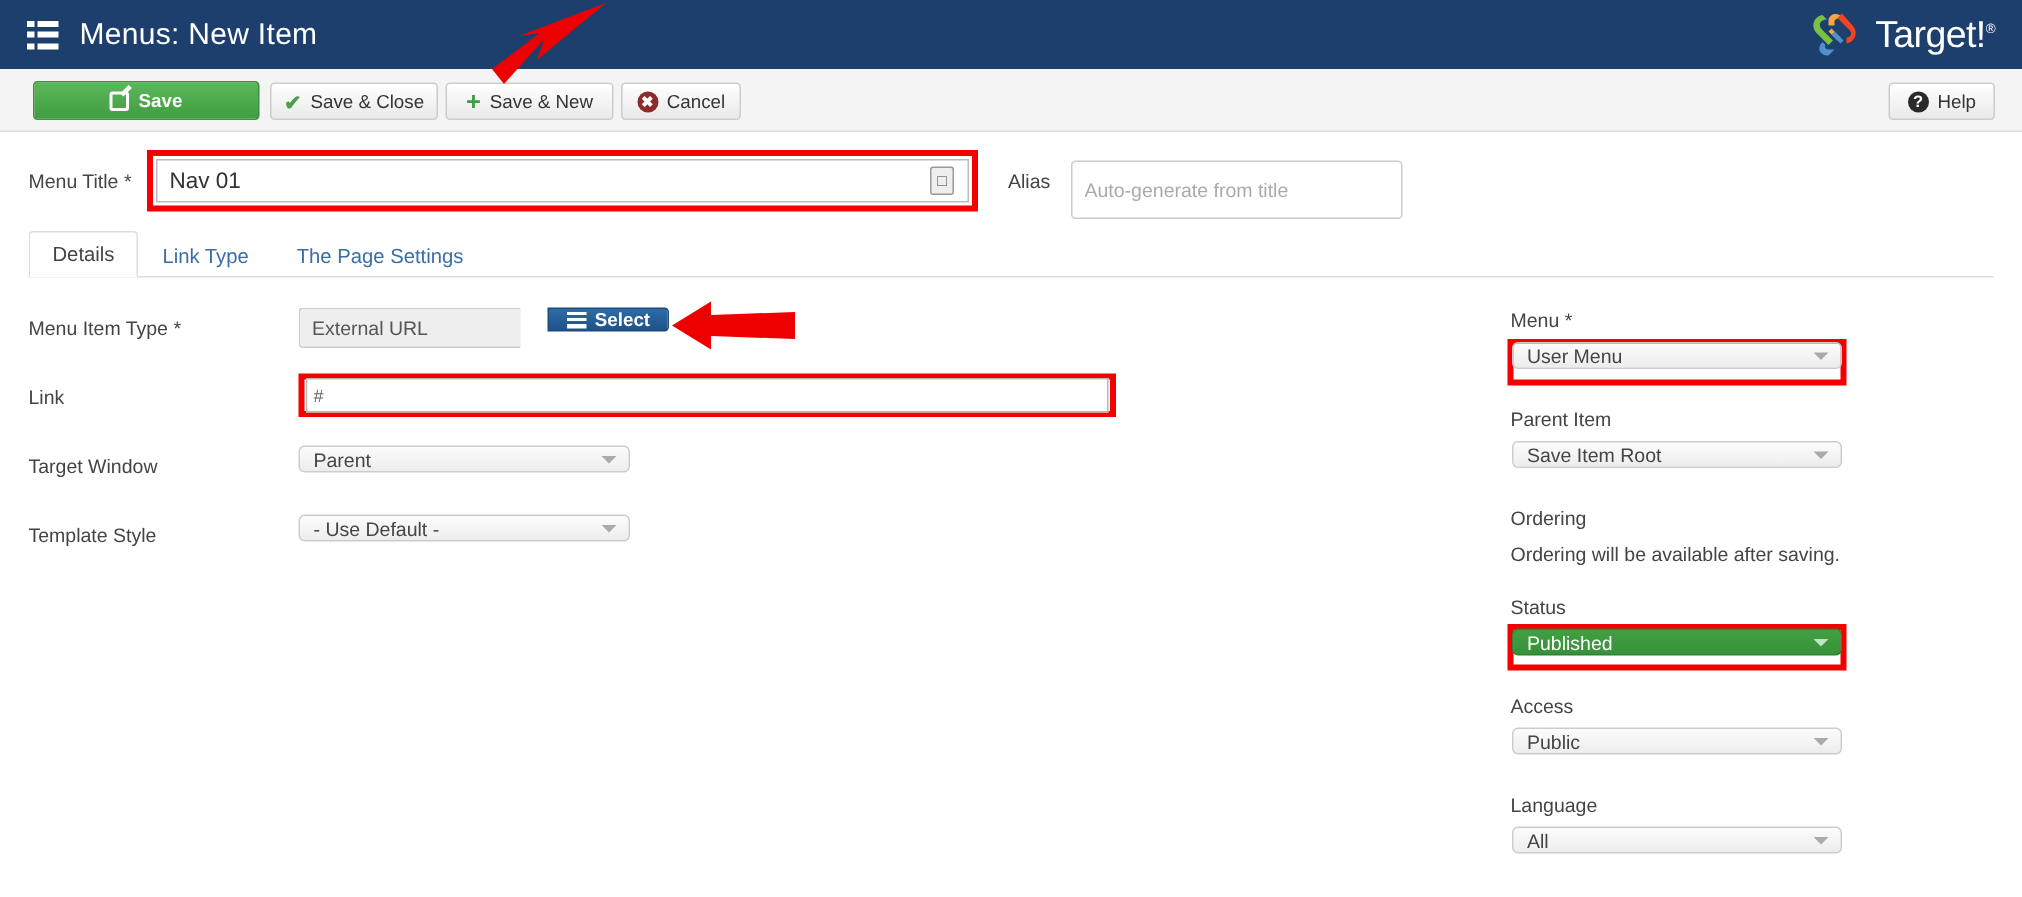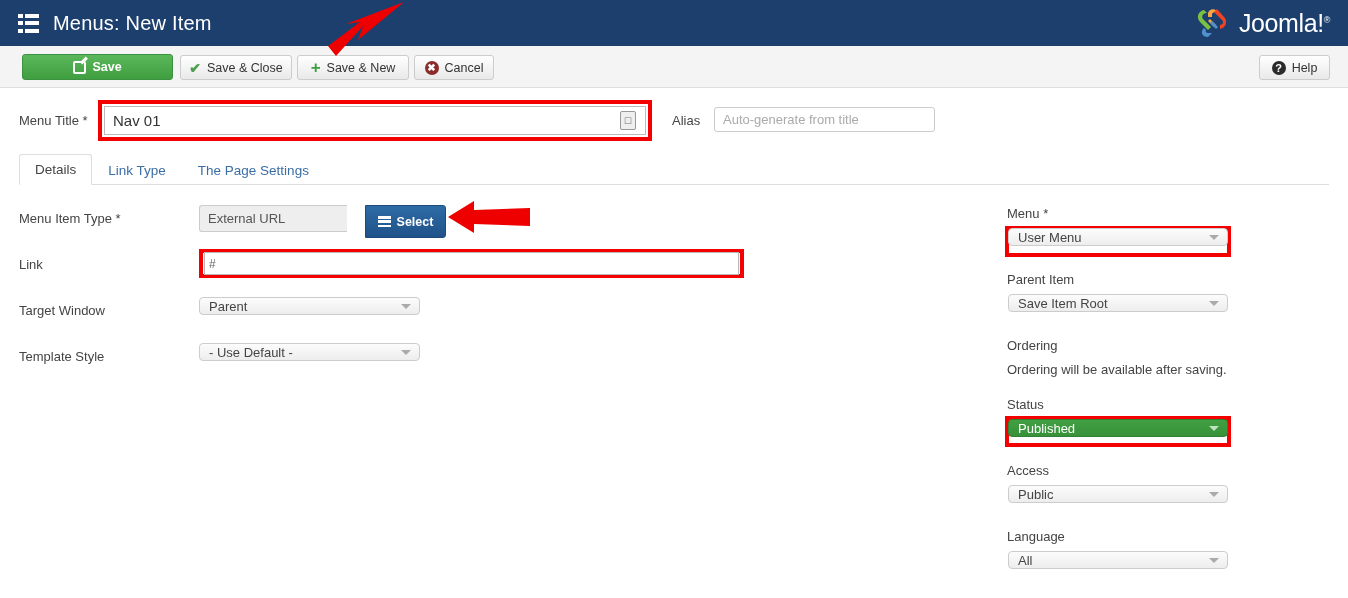--- a/index.html
+++ b/index.html
@@ -117,21 +117,21 @@
     background: #efefef;
     display: flex; align-items: center; justify-content: center;
     font-size: 9px; color: #777777;
   }
   .lbl-alias {
     position: absolute; left: 672px; top: 113px;
     font-size: 13px; color: #444444;
   }
   .input-alias {
     position: absolute; left: 714px; top: 107px;
-    width: 221px; height: 25px;
+    width: 221px; height: 39px;
     border: 1px solid #cccccc; border-radius: 3px;
     background: #ffffff;
     font-size: 13px; color: #333333;
     padding: 0 8px;
     font-family: "Liberation Sans", sans-serif;
   }
   .input-alias::placeholder { color: #aaaaaa; }
 
   
   .tabs {
@@ -172,21 +172,21 @@
     background: #eeeeee;
     border: 1px solid #cccccc;
     border-right: none;
     border-radius: 3px 0 0 3px;
     display: flex; align-items: center;
     padding-left: 8px;
     font-size: 13px; color: #555555;
   }
   .select-btn {
     position: absolute; left: 365px; top: 205px;
-    width: 81px; height: 33px;
+    width: 81px; height: 16px;
     background: linear-gradient(to bottom, #2e6ba5, #1f5289);
     border: 1px solid #1c4a7d;
     border-radius: 0 3px 3px 0;
     color: #ffffff; font-size: 12.5px; font-weight: bold;
     display: flex; align-items: center; justify-content: center;
     cursor: pointer;
   }
   .select-btn .lbl { margin-left: 6px; }
   .mini-grid {
     width: 13px; height: 11px;
@@ -294,21 +294,21 @@
   </div>
   <div class="joomla-logo">
     <svg width="34" height="30" viewBox="0 0 34 30">
       <path d="M10 5 C6 5 4 8 6 11 L14 19 L11 22 L3 14 C-1 10 1 3 7 2 Z" fill="#7ac143"></path>
       <path d="M20 3 C17 0 12 1 11 5 L11 9 L15 9 L15 6 C16 4 18 4 19 5 Z" fill="#f9a541"></path>
       <path d="M27 9 C31 13 29 20 23 21 L23 17 C26 17 27 14 25 12 L17 4 L20 1 Z" fill="#f44321"></path>
       <path d="M7 20 C3 24 5 29 11 29 L15 25 L11 25 C9 25 8 23 9 22 Z" fill="#5091cd"></path>
       <path d="M13 11 L19 17 L17 19 L11 13 Z" fill="#f9a541"></path>
       <path d="M19 21 L13 15 L15 13 L21 19 Z" fill="#5091cd"></path>
     </svg>
-    <span class="joomla-text"><span>Joomla!</span><sup>®</sup></span>
+    <span class="joomla-text"><span>Target!</span><sup>®</sup></span>
   </div>
 </div>
 
 <div class="toolbar"></div>
 
 <div class="btn btn-save">
   <span class="ico-pencil"></span>
   <span class="lbl">Save</span>
 </div>
 

